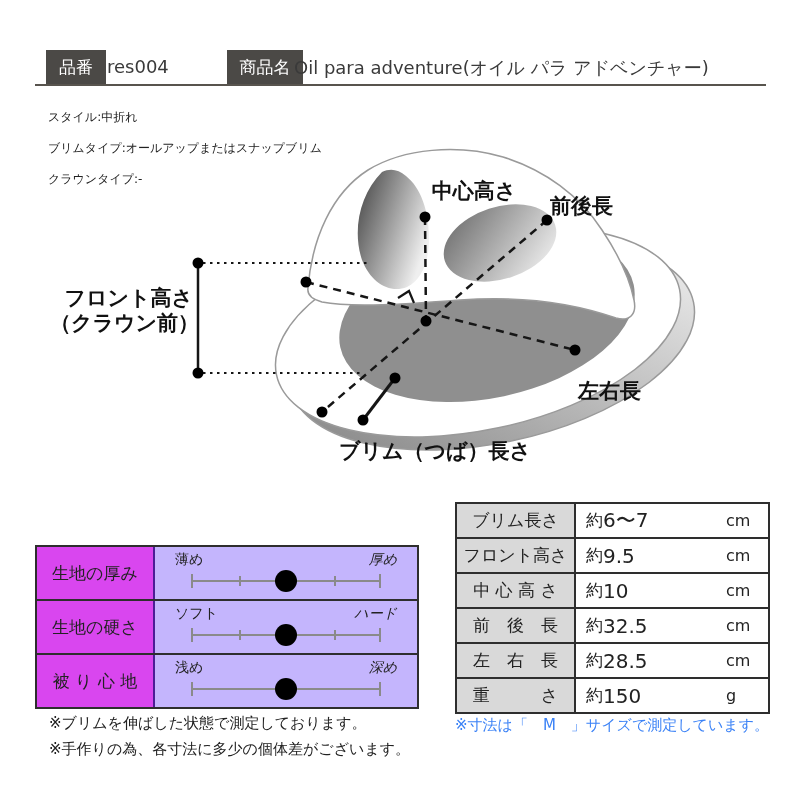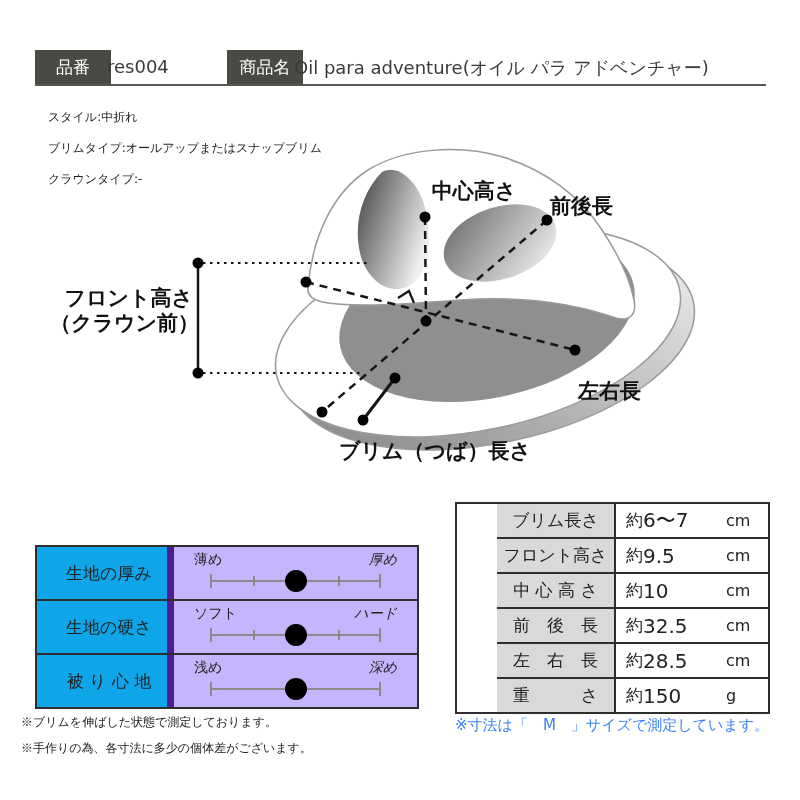--- a/index.html
+++ b/index.html
@@ -4,60 +4,60 @@
 <style>
   html,body{margin:0;padding:0;}
   body{
     width:800px;height:800px;position:relative;background:#ffffff;
     font-family:"DejaVu Sans","Liberation Sans",sans-serif;
     color:#222;overflow:hidden;
   }
   
   .badge{position:absolute;height:34px;background:#4b4946;color:#fff;
     display:flex;align-items:center;justify-content:center;font-size:17px;}
-  .badge-itemno{left:35px;top:50px;width:76px;}
+  .badge-itemno{left:46px;top:50px;width:60px;}
   .badge-product{left:227px;top:50px;width:76px;}
   .hdr-text{position:absolute;top:56px;font-size:18px;color:#3a3a3a;white-space:nowrap;}
   .itemno-val{left:107px;}
   .product-val{left:294px;}
   .hdr-rule{position:absolute;left:35px;top:84px;width:731px;border-top:2px solid #58544e;}
   
   .specs{position:absolute;left:48px;top:102px;font-size:12px;line-height:31px;color:#222;}
   
   .diagram{position:absolute;left:0;top:0;}
   .dlabel{font-size:21px;font-weight:700;fill:#111;}
   
   .fit-table{position:absolute;left:35px;top:545px;width:384px;border:2px solid #2e2e2e;box-sizing:border-box;}
   .fit-row{display:flex;height:52px;border-top:2px solid #2e2e2e;}
   .fit-row:first-child{border-top:none;}
-  .fit-label{width:116px;background:#0ea5e9;border-right:7px solid #4c1d95;
-    display:flex;align-items:center;justify-content:center;font-size:17px;white-space:nowrap;padding-left:14px;}
+  .fit-label{width:116px;background:#d946ef;border-right:2px solid #4c1d95;
+    display:flex;align-items:center;justify-content:center;font-size:17px;white-space:nowrap;}
   .fit-slider{flex:1;position:relative;background:#c4b5fd;}
   .sl-min{position:absolute;left:20px;top:4px;font-size:14px;}
   .sl-max{position:absolute;right:20px;top:4px;font-size:14px;font-style:italic;}
   .trackwrap{position:absolute;left:36px;right:36px;top:26px;height:16px;}
   .track{position:absolute;left:0;right:0;top:7px;height:2px;background:#8a8a8a;}
   .tick{position:absolute;width:2px;background:#8a8a8a;}
   .tick.end{top:1px;height:14px;}
   .tick.mid{top:3px;height:10px;}
   .t0{left:0;} .t25{left:25%;} .t75{left:75%;} .t100{right:0;}
   .sl-dot{position:absolute;top:-3px;width:22px;height:22px;border-radius:50%;
     background:#000;transform:translateX(-50%);}
   
   .size-table{position:absolute;left:455px;top:502px;width:315px;border:2px solid #2e2e2e;box-sizing:border-box;}
-  .size-row{display:flex;height:33px;border-top:2px solid #2e2e2e;margin-left:40px;}
+  .size-row{display:flex;height:33px;border-top:2px solid #2e2e2e;}
   .size-row:first-child{border-top:none;}
   .size-label{width:117px;background:#d9d9d9;border-right:2px solid #2e2e2e;
     display:flex;align-items:center;justify-content:center;font-size:17px;white-space:nowrap;}
   .size-vals{flex:1;display:flex;align-items:center;}
   .size-approx{margin-left:10px;font-size:17px;}
   .size-value{flex:1;text-align:left;font-size:20px;}
   .size-unit{width:34px;margin-right:8px;font-size:16px;text-align:left;}
   
-  .notes-left{position:absolute;left:21px;top:710px;font-size:12px;line-height:26px;color:#222;font-family:Liberation Mono, monospace;}
+  .notes-left{position:absolute;left:49px;top:710px;font-size:15px;line-height:26px;color:#222;}
   .note-right{position:absolute;left:455px;top:716px;font-size:15px;color:#3b82f6;}
 </style>
 </head>
 <body>
 
 <div class="badge badge-itemno">品番</div>
 <div class="hdr-text itemno-val">res004</div>
 <div class="badge badge-product">商品名</div>
 <div class="hdr-text product-val">Oil para adventure(オイル パラ アドベンチャー)</div>
 <div class="hdr-rule"></div>

